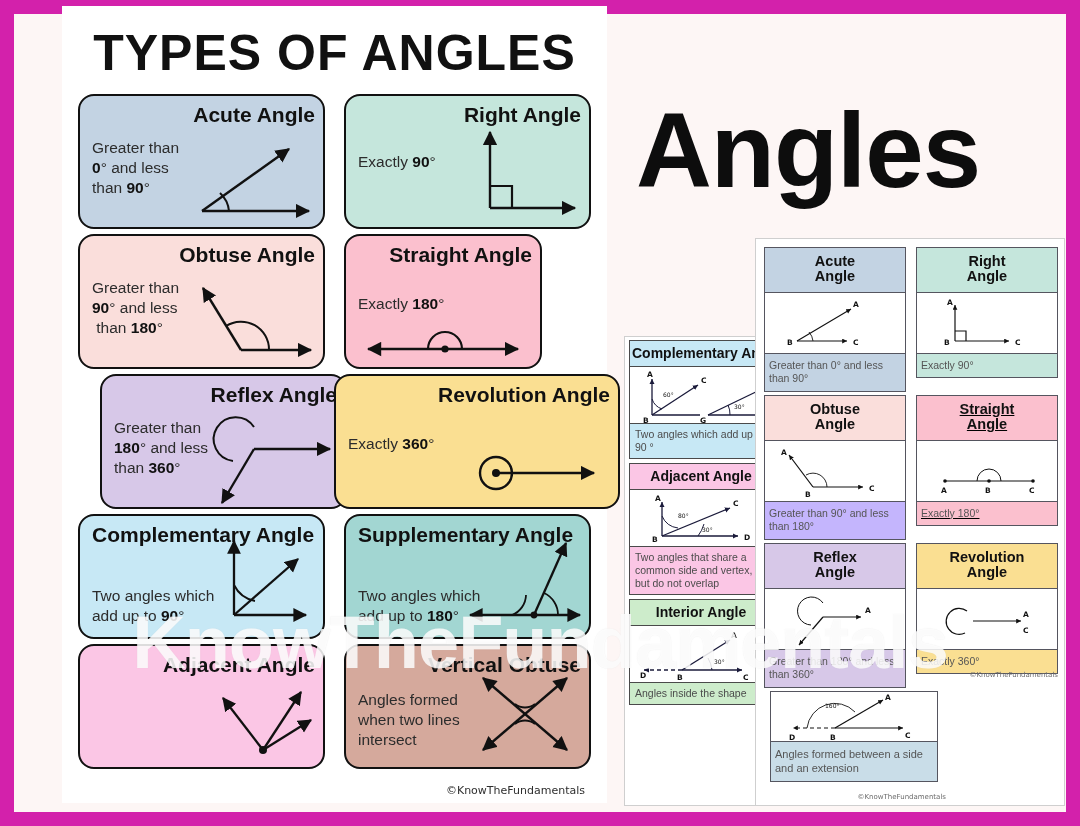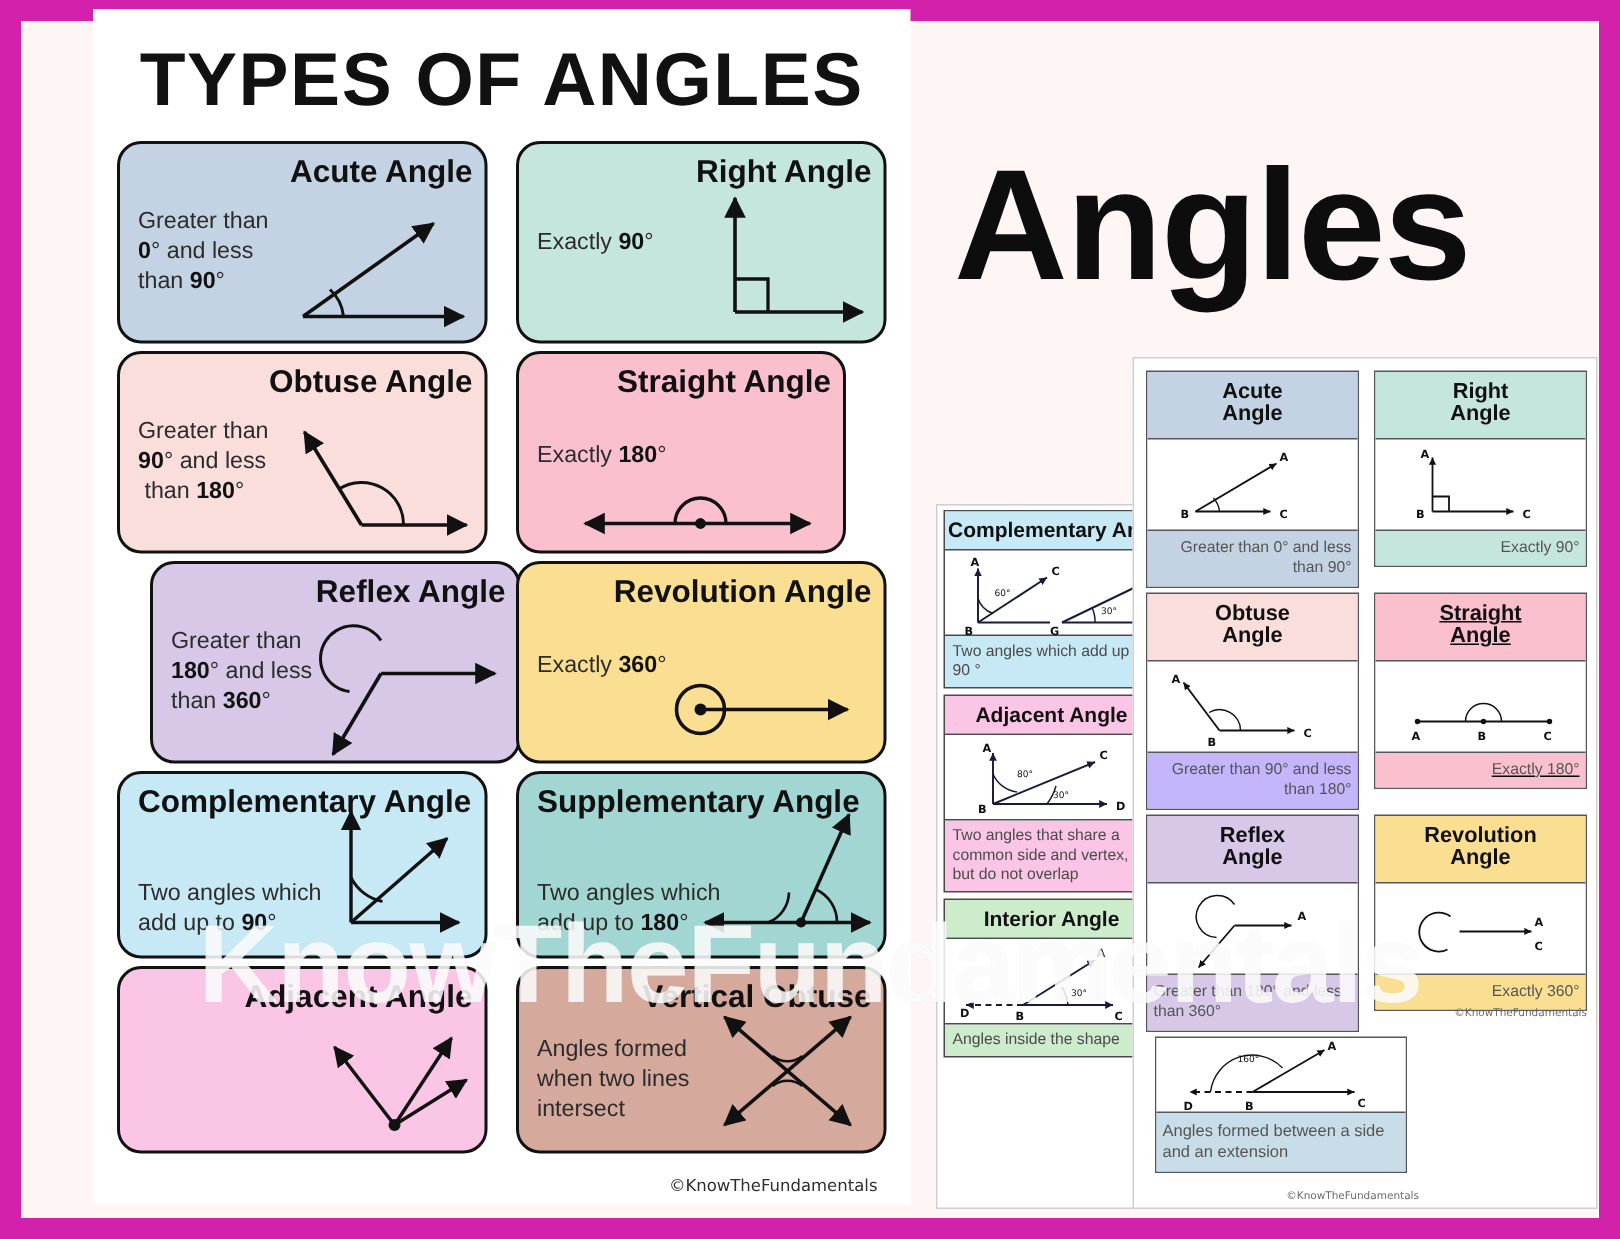--- a/index.html
+++ b/index.html
@@ -78,21 +78,21 @@
   .mini-panel2 {
     position:absolute; left:755px; top:238px; width:310px; height:568px;
     background:#ffffff; border:1px solid #cfcfcf;
   }
   .mp2-grid { position:absolute; left:8px; top:8px; width:294px; }
   .mc2 { position:absolute; width:142px; border:1.7px solid #55555f; }
   .mc2 .t { font-size:14.5px; font-weight:800; color:#111; text-align:center;
             line-height:1.06; padding:6px 2px 7px; }
   .mc2 .f { background:#fff; height:62px; position:relative;
             border-top:1.7px solid #55555f; border-bottom:1.7px solid #55555f; }
-  .mc2 .d { font-size:10.5px; color:#555; text-align:right; padding:5px 4px; line-height:1.3; }
+  .mc2 .d { font-size:10.5px; color:#555; text-align:left; padding:5px 4px; line-height:1.3; }
   .mc2 .d.lft { text-align:left; }
 
   .credit-sm { position:absolute; font-size:7px; color:#6b6b6b;
                font-family:"DejaVu Sans", sans-serif; }
 
   .credit-main {
     position:absolute; right:22px; bottom:6px;
     font-size:11px; color:#2e2e2e;
     font-family:"DejaVu Sans", sans-serif;
   }
@@ -168,21 +168,21 @@
             <path d="M80 80 A28 28 0 0 0 37 56" stroke-width="2"></path>
           </g>
           <defs>
             <marker id="ar3" markerWidth="7" markerHeight="7" refX="5.5" refY="3" orient="auto">
               <path d="M0,0 L6,3 L0,6 z" fill="#111"></path>
             </marker>
           </defs>
         </svg>
       </div>
 
-      <div class="card" style="left:266px; top:140px; width:220px; height:135px; background:#fbc0ce;">
+      <div class="card" style="left:266px; top:140px; width:198px; height:135px; background:#fbc0ce;">
         <div class="ttl">Straight Angle</div>
         <div class="desc" style="top:58px;">
           Exactly <b>180</b>°
         </div>
         <svg class="fig wide" width="178" height="46" viewBox="0 0 178 46" style="bottom:6px; right:8px;">
           <g stroke="#111" stroke-width="2.4" fill="none">
             <path d="M14 34 L164 34" marker-end="url(#ar4)" marker-start="url(#ar4s)"></path>
             <path d="M74 34 A17 17 0 0 1 108 34" stroke-width="2.2"></path>
           </g>
           <circle cx="91" cy="34" r="3.6" fill="#111"></circle>
@@ -209,21 +209,21 @@
             <path d="M48 28 A22 22 0 1 0 27 62" stroke-width="2"></path>
           </g>
           <defs>
             <marker id="ar5" markerWidth="7" markerHeight="7" refX="5.5" refY="3" orient="auto">
               <path d="M0,0 L6,3 L0,6 z" fill="#111"></path>
             </marker>
           </defs>
         </svg>
       </div>
 
-      <div class="card" style="left:266px; top:280px; width:247px; height:135px; background:#fadf92;">
+      <div class="card" style="left:256px; top:280px; width:286px; height:135px; background:#fadf92;">
         <div class="ttl">Revolution Angle</div>
         <div class="desc" style="top:58px;">
           Exactly <b>360</b>°
         </div>
         <svg class="fig" width="140" height="56" viewBox="0 0 140 56" style="bottom:8px; right:10px;">
           <g stroke="#111" stroke-width="2.4" fill="none">
             <circle cx="28" cy="30" r="16"></circle>
             <path d="M28 30 L126 30" marker-end="url(#ar6)"></path>
           </g>
           <circle cx="28" cy="30" r="4" fill="#111"></circle>

